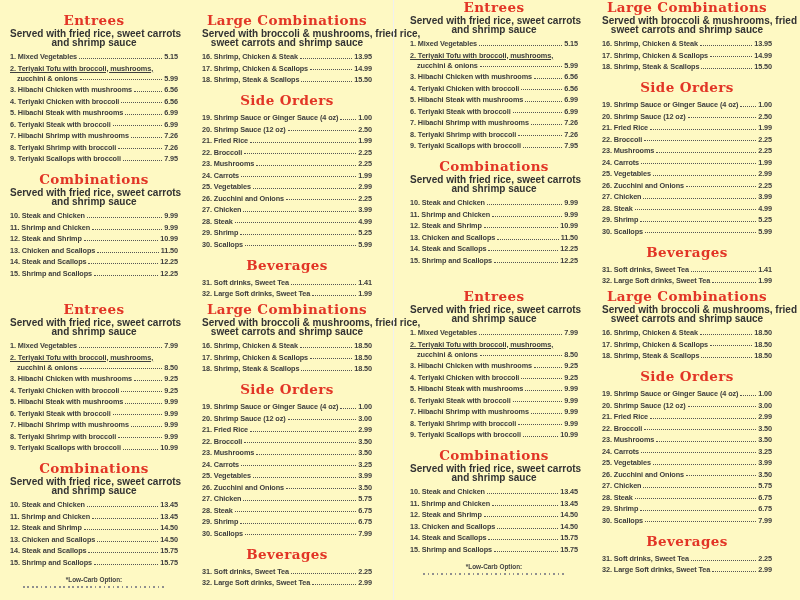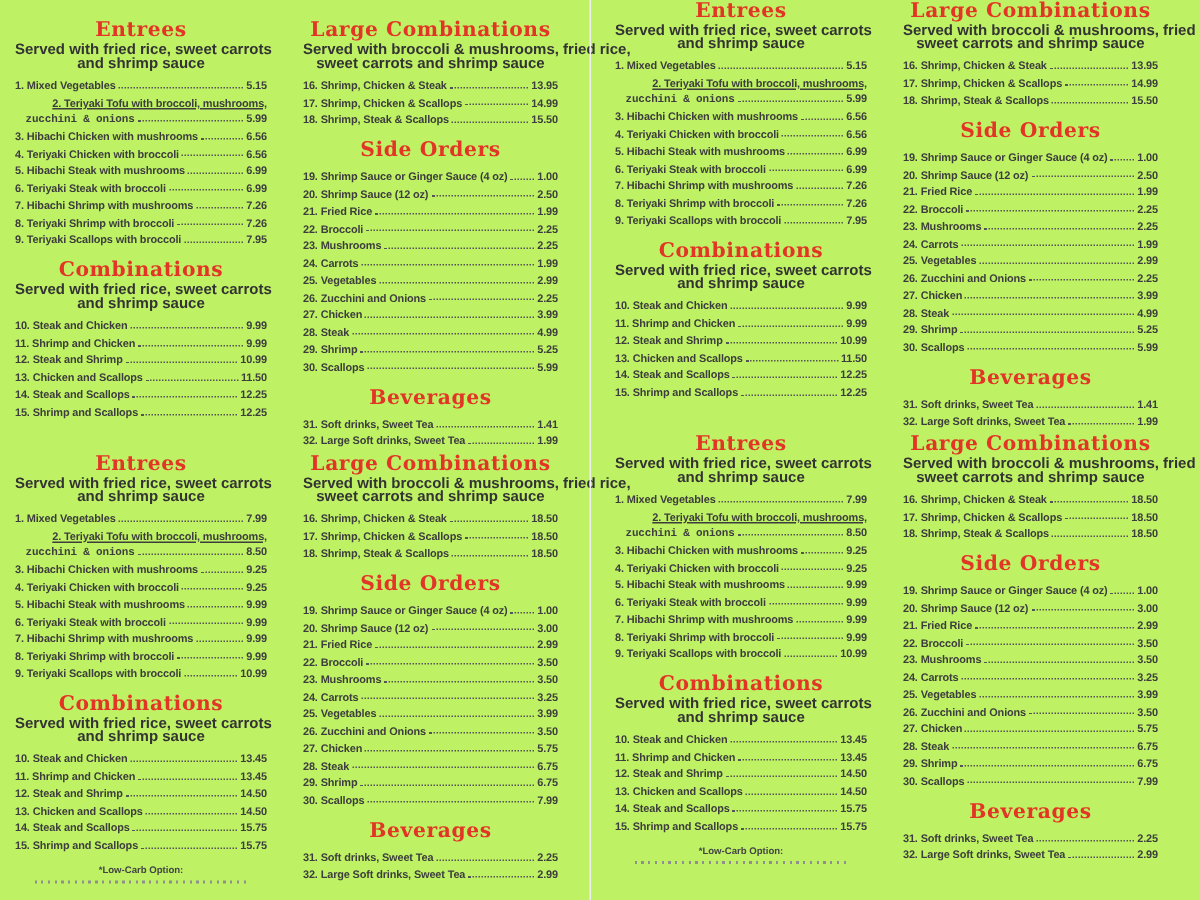--- a/index.html
+++ b/index.html
@@ -1,52 +1,52 @@
 <!DOCTYPE html>
 <html><head>
 <meta charset="utf-8">
 <style>
   :root { --red:#e23526; --ink:#3d3d3d; }
   html,body { margin:0; padding:0; background:#fff; }
   body {
     width:800px; height:600px; overflow:hidden;
     font-family:"Liberation Sans", sans-serif;
   }
-  .sheet { position:relative; width:800px; height:600px; background:#bef264; }
+  .sheet { position:relative; width:800px; height:600px; background:#fef9c3; }
   .seam { position:absolute; left:393px; top:0; width:1px; height:600px; background:#efefef; }
   .page { position:absolute; top:0; width:400px; height:625px; }
   .page-left  { left:0; }
   .page-right { left:400px; top:-13px; }
 
   .row { box-sizing:border-box; height:289px; padding:13px 0 0 10px; display:flex; gap:24px; }
   .row.row1 { height:auto; }
   .col-a { width:168px; }
   .col-b { width:170px; }
 
   .section { margin-bottom:8px; }
   .sec-title {
     font-family:"DejaVu Serif", serif; font-weight:bold; color:var(--red);
     font-size:13.5px; line-height:15px; text-align:center; letter-spacing:.4px;
     margin-bottom:1px;
   }
   .sec-sub {
     font-size:10px; line-height:9px; font-weight:bold; 
     text-align:center; color:#333; white-space:nowrap;
   }
-  .items { margin-top:5px;text-align:right; }
+  .items { margin-top:5px; }
   .item, .l1 {
     font-size:7.3px; font-weight:bold; color:var(--ink);
     line-height:10.2px; letter-spacing:-.1px;
   }
   .item { display:flex; align-items:baseline; margin-bottom:1.3px; }
   .l1 { margin-bottom:0; white-space:nowrap;text-decoration:underline; }
   .item .nm { white-space:nowrap; }
   .item .dots { flex:1; min-width:3px; margin:0 2px; border-bottom:1.4px dotted #555; align-self:center; transform:translateY(1px); }
   .item .pr { white-space:nowrap; }
-  .wrapline .nm { padding-left:7px;font-family:Liberation Mono, monospace; }
+  .wrapline .nm { padding-left:7px; }
 
   .footnote { margin-top:4px; text-align:center; font-size:6.4px; font-weight:bold; color:#444; letter-spacing:0; }
   .cut { height:2px; width:142px; margin:3px auto 0;
          background:repeating-linear-gradient(90deg,#8f8f8f 0 1.5px, transparent 1.5px 4.5px); }
 </style>
 </head>
 <body>
 
 <div class="sheet">
   <div class="page page-left">

